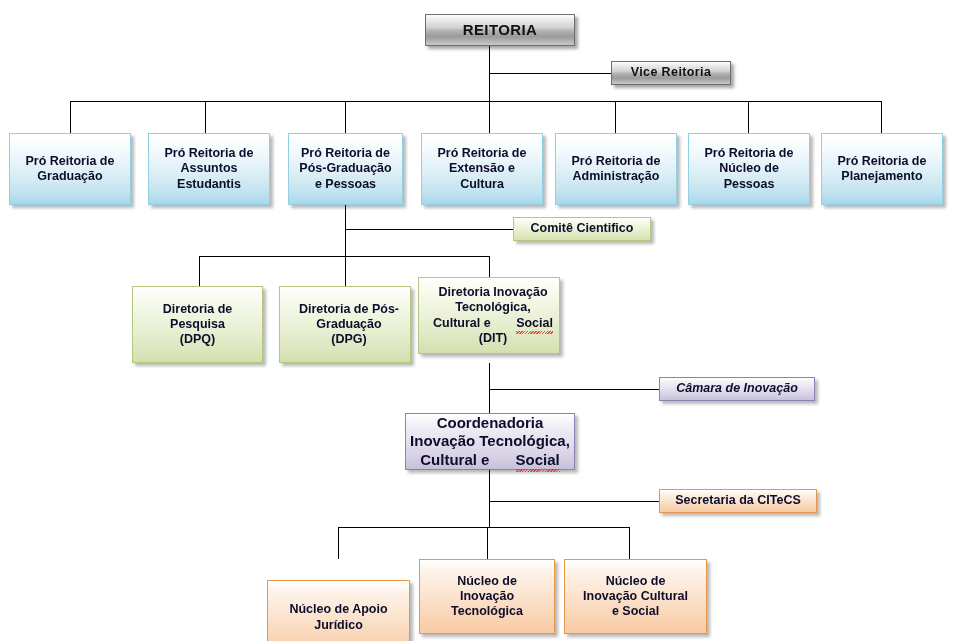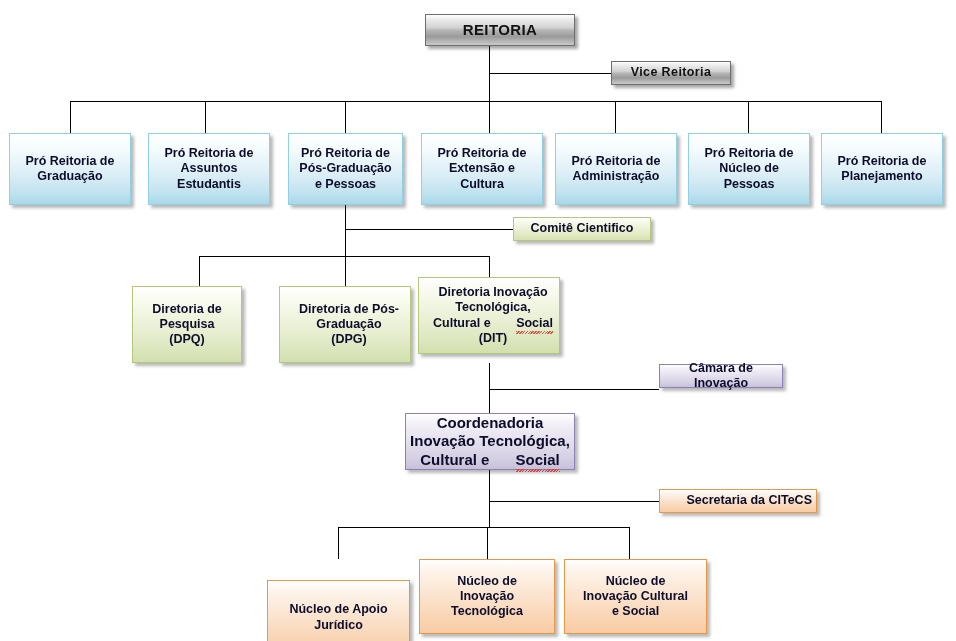--- a/index.html
+++ b/index.html
@@ -84,21 +84,21 @@
 
   
   .orange {
     background: linear-gradient(to bottom,
                 #ffffff 0%, #fdf3e9 16%, #fbe3cd 50%,
                 #f9d4b3 80%, #f8cba3 100%);
     border: 1px solid #e8964a;
     box-shadow: 3px 3px 3px rgba(0,0,0,0.28);
     font-size: 12.5px;
   }
-  .orange.badge { font-size: 12.5px; text-align: right; }
+  .orange.badge { font-size: 12.5px; }
 
   
   .ln {
     position: absolute;
     background: #000000;
     z-index: 1;
   }
   .ln.v { width: 1px; }
   .ln.h { height: 1px; }
 
@@ -218,21 +218,21 @@
     <span class="lbl">
       <span>Pró Reitoria de</span><br>
       <span>Planejamento</span>
     </span>
   </div>
 
   <div class="node green badge" style="left:513px; top:217px; width:138px; height:24px;">
     <span class="lbl">Comitê Cientifico</span>
   </div>
 
-  <div class="node green" style="left:132px; top:286px; width:110px; height:77px;">
+  <div class="node green" style="left:132px; top:286px; width:131px; height:77px;">
     <span class="lbl">
       <span>Diretoria de</span><br>
       <span>Pesquisa</span><br>
       <span>(DPQ)</span>
     </span>
   </div>
 
   <div class="node green" style="left:279px; top:286px; width:132px; height:77px;padding-left:12px;">
     <span class="lbl">
       <span>Diretoria de Pós-</span><br>
@@ -243,21 +243,21 @@
 
   <div class="node green" style="left:418px; top:277px; width:142px; height:77px;padding-left:12px;">
     <span class="lbl">
       <span>Diretoria Inovação</span><br>
       <span>Tecnológica,</span><br>
       <span>Cultural e </span><span class="sq">Social</span><br>
       <span>(DIT)</span>
     </span>
   </div>
 
-  <div class="node purple badge" style="left:659px; top:364px; width:124px; height:24px;">
+  <div class="node purple badge" style="left:659px; top:377px; width:156px; height:24px;font-style:italic;">
     <span class="lbl">Câmara de Inovação</span>
   </div>
 
   <div class="node purple" style="left:405px; top:413px; width:170px; height:57px;">
     <span class="lbl">
       <span>Coordenadoria</span><br>
       <span>Inovação Tecnológica,</span><br>
       <span>Cultural e </span><span class="sq">Social</span>
     </span>
   </div>

